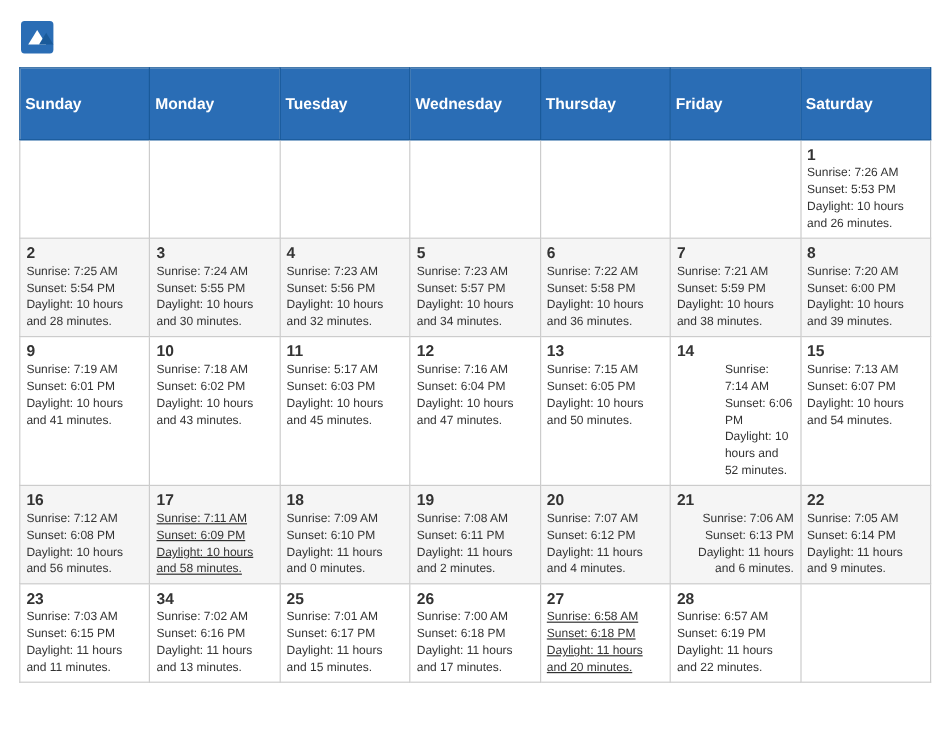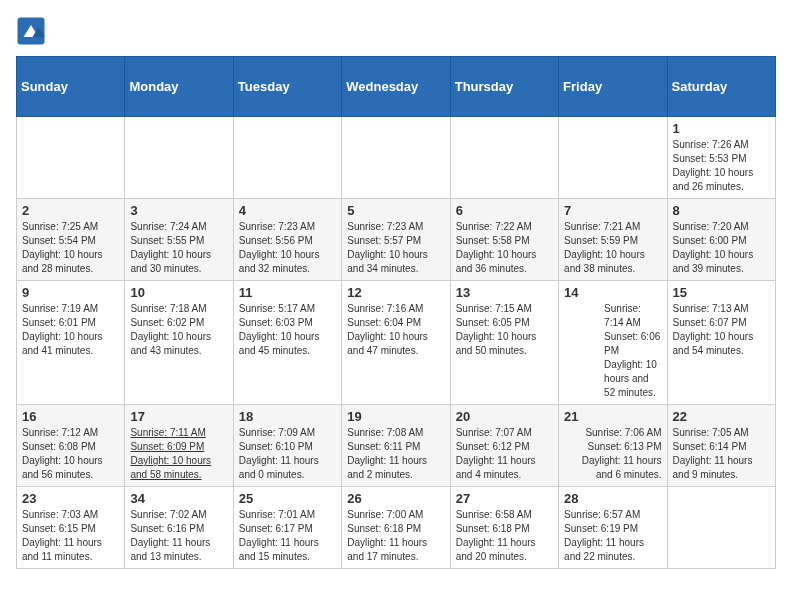--- a/index.html
+++ b/index.html
@@ -289,21 +289,21 @@
 Daylight: 11 hours and 15 minutes.</div>
         </td>
         <td>
           <span class="day-number">26</span>
           <div class="day-info" style="white-space: pre-line;">Sunrise: 7:00 AM
 Sunset: 6:18 PM
 Daylight: 11 hours and 17 minutes.</div>
         </td>
         <td>
           <span class="day-number">27</span>
-          <div class="day-info" style="white-space: pre-line;">Sunrise: 6:58 AM
+          <div class="day-info" style="white-space: pre-line; text-decoration: underline;">Sunrise: 6:58 AM
 Sunset: 6:18 PM
 Daylight: 11 hours and 20 minutes.</div>
         </td>
         <td>
           <span class="day-number">28</span>
           <div class="day-info" style="white-space: pre-line;">Sunrise: 6:57 AM
 Sunset: 6:19 PM
 Daylight: 11 hours and 22 minutes.</div>
         </td>
         <td class="empty-cell"></td>

